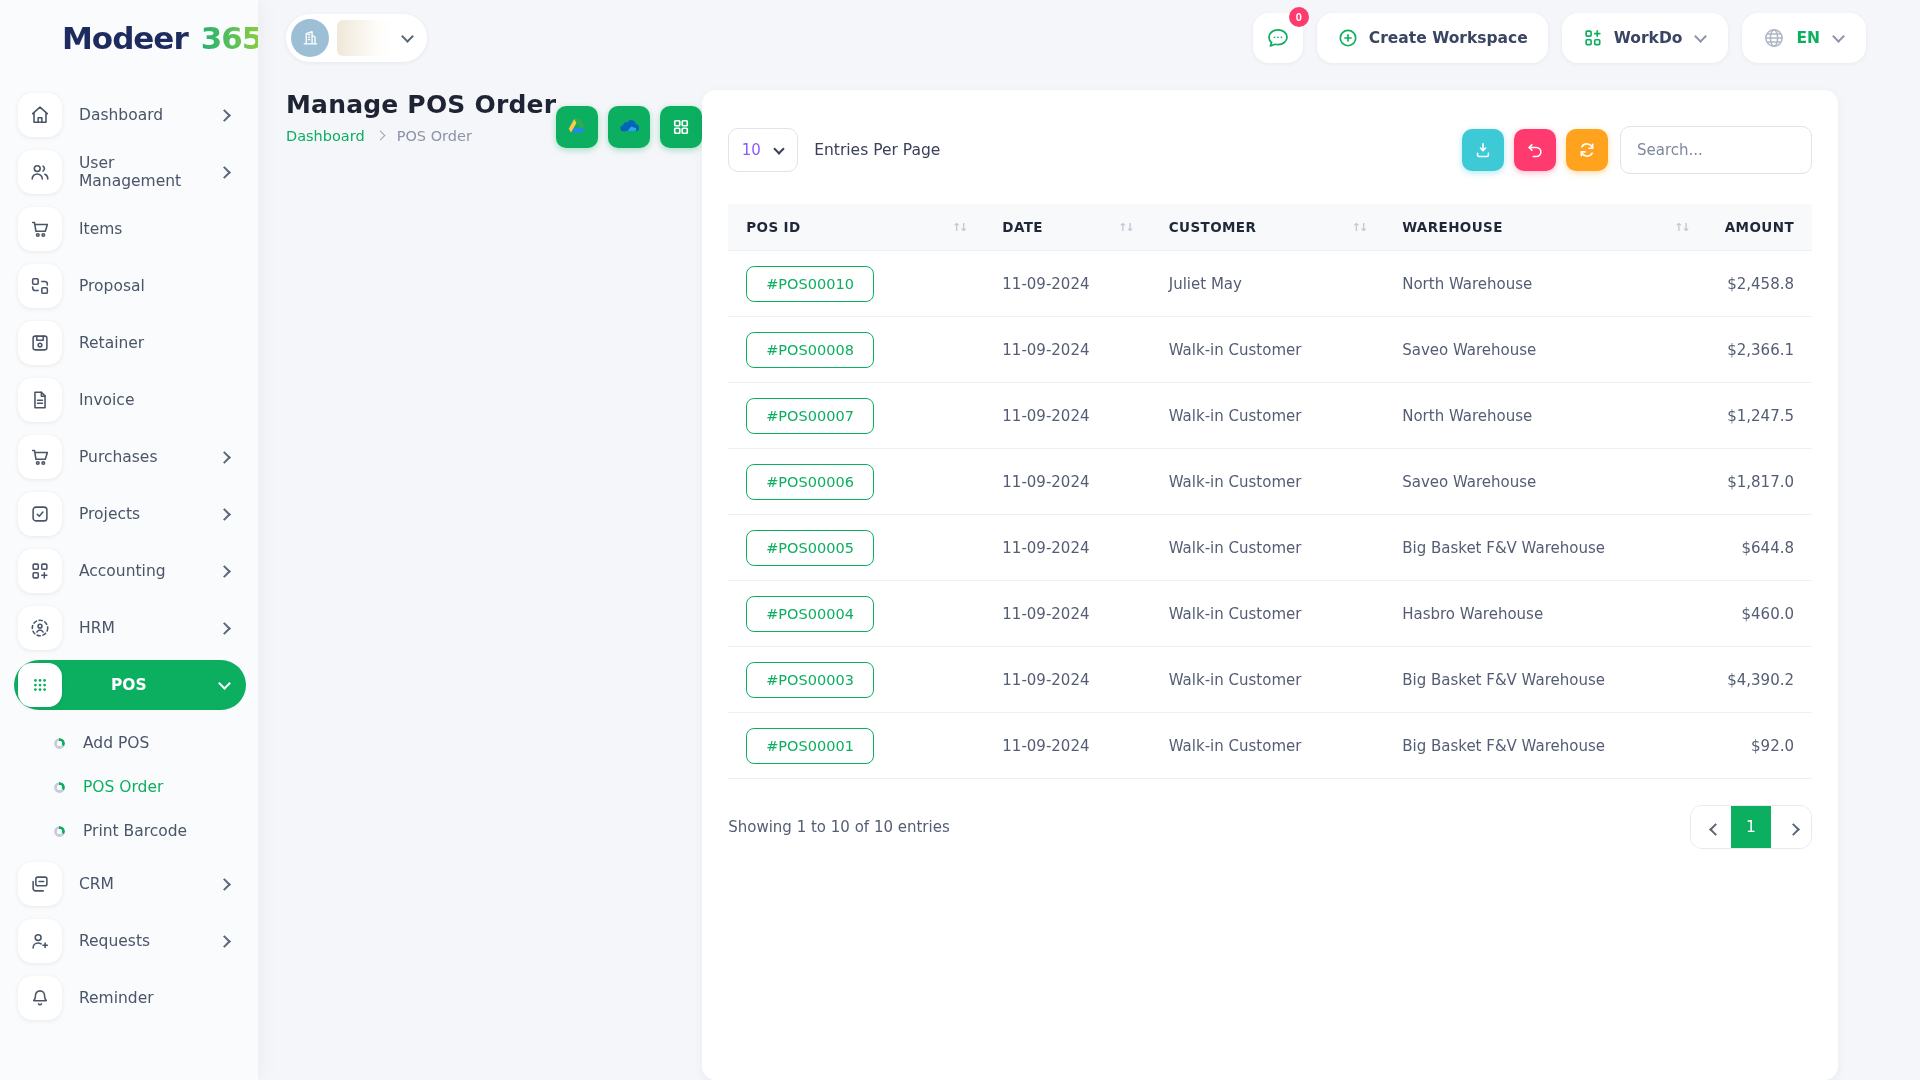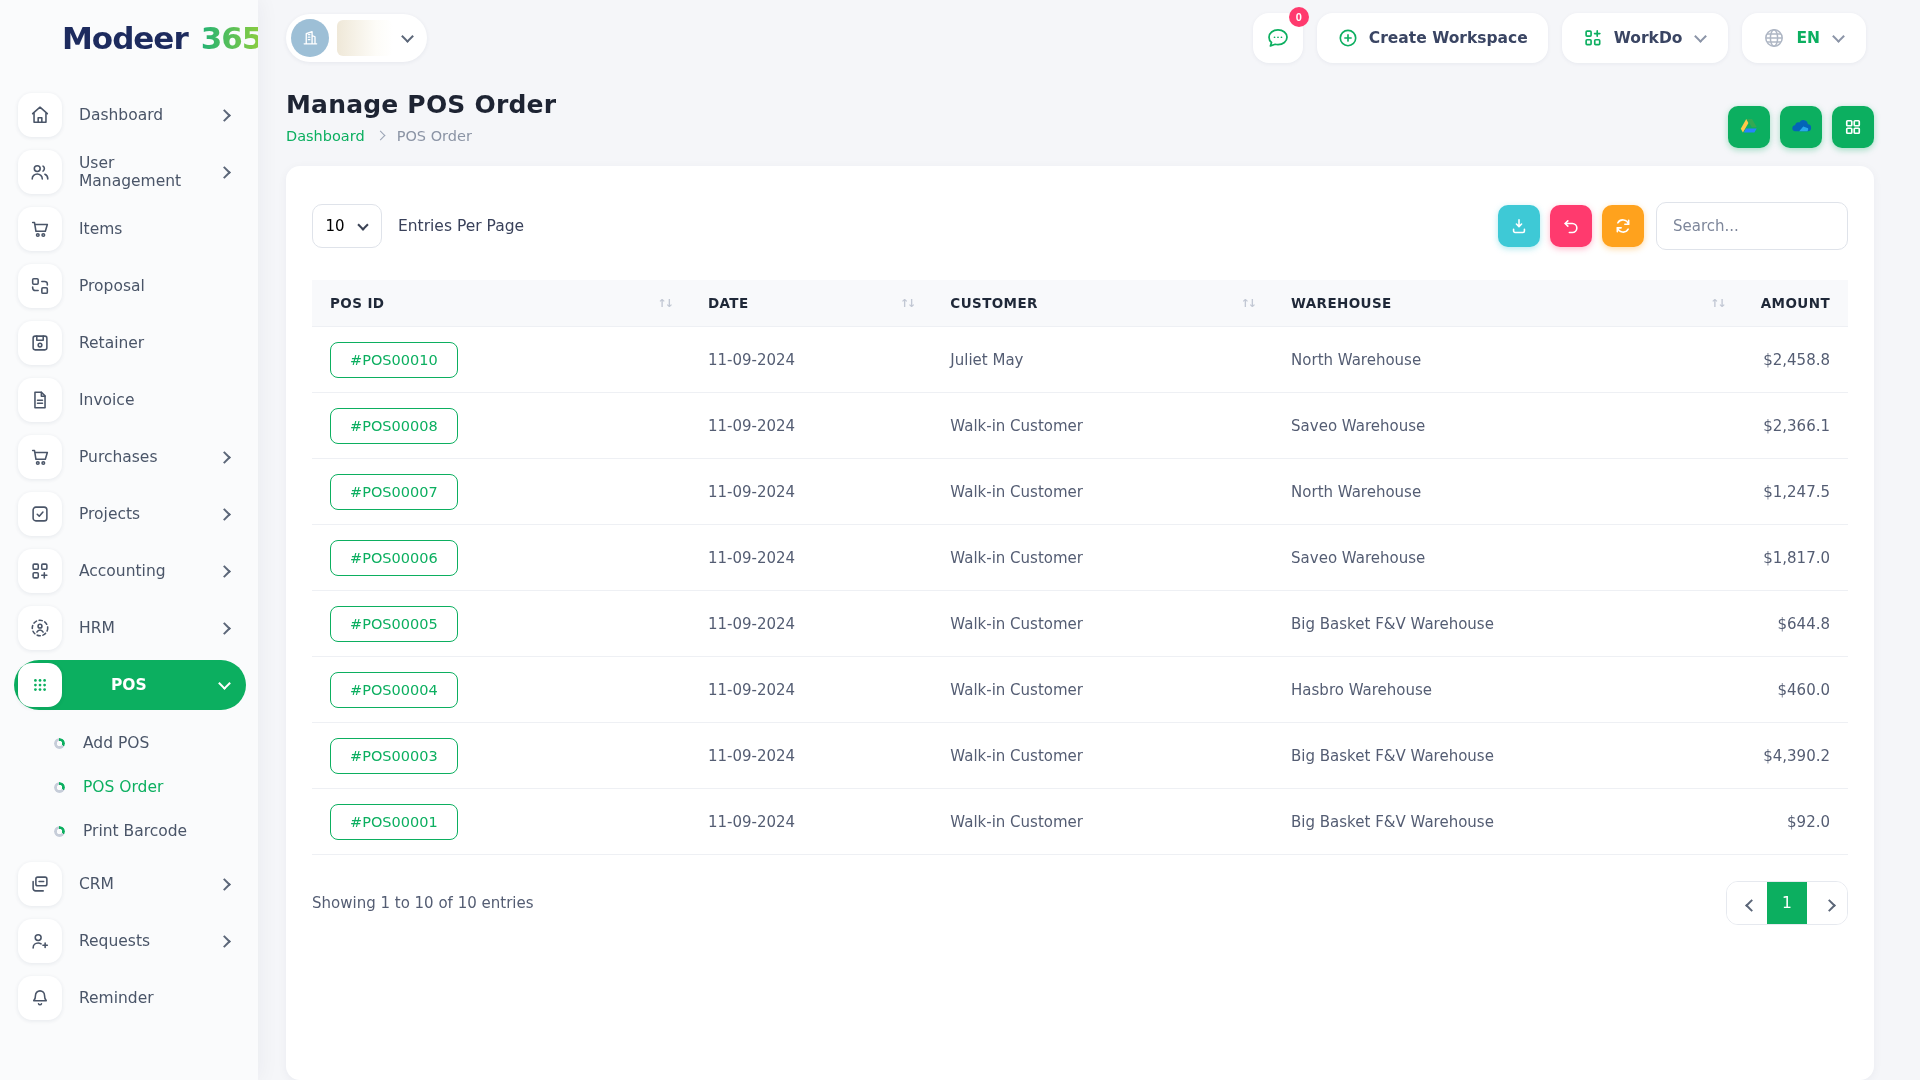--- a/index.html
+++ b/index.html
@@ -83,21 +83,21 @@
   .pill-btn {
     height:50px; background:#fff; border:none; border-radius:16px; cursor:pointer;
     display:flex; align-items:center; gap:10px; padding:0 20px;
     box-shadow:0 1px 4px rgba(25,39,80,.06);
     font-family:inherit; font-size:15.5px; font-weight:600; color:#3a4563;
   }
   .pill-btn .chev { color:#8b94a7; }
   .lang-en { color:#0CAF60; font-weight:700; }
 
   
-  .content { flex:1; padding:14px 46px 0 28px; display:flex; flex-direction:column; min-height:0; }
+  .content { flex:1; padding:14px 82px 0 28px; display:flex; flex-direction:row; min-height:0; }
   .page-head { display:flex; align-items:flex-start; margin-bottom:18px; }
   .page-title { font-size:25px; font-weight:700; color:#1e2433; letter-spacing:.2px; }
   .breadcrumb { display:flex; align-items:center; gap:10px; margin-top:9px; font-size:14.5px; }
   .bc-link { color:#0CAF60; text-decoration:none; cursor:pointer; }
   .bc-sep { width:12px; height:12px; position:relative; color:#9aa3b4; }
   .bc-sep::before {
     content:''; position:absolute; top:2px; left:2px; width:6px; height:6px;
     border-right:1.8px solid currentColor; border-bottom:1.8px solid currentColor;
     transform:rotate(-45deg);
   }
@@ -111,21 +111,21 @@
 
   
   .card {
     background:#fff; border-radius:14px; box-shadow:0 2px 10px rgba(25,39,80,.05);
     padding:36px 26px 28px 26px; flex:1;
   }
   .controls { display:flex; align-items:center; margin-bottom:30px; }
   .select-box {
     width:70px; height:44px; border:1px solid #dfe3ea; border-radius:10px; background:#fff;
     display:flex; align-items:center; justify-content:center; gap:10px; cursor:pointer;
-    font-size:15px; color:#000000;
+    font-size:15px; color:#8b5cf6;
   }
   .select-box .chev { color:#3a4254; width:14px; height:14px; }
   .select-box .chev::before { width:6px; height:6px; border-width:2px; }
   .entries-label { margin-left:16px; font-size:15.5px; color:#39415a; font-weight:500; }
   .controls-right { margin-left:auto; display:flex; align-items:center; gap:10px; }
   .act-btn {
     width:42px; height:42px; border-radius:10px; border:none; cursor:pointer;
     display:flex; align-items:center; justify-content:center;
   }
   .act-teal   { background:#3EC9D6; box-shadow:0 2px 6px rgba(62,201,214,.4); }

